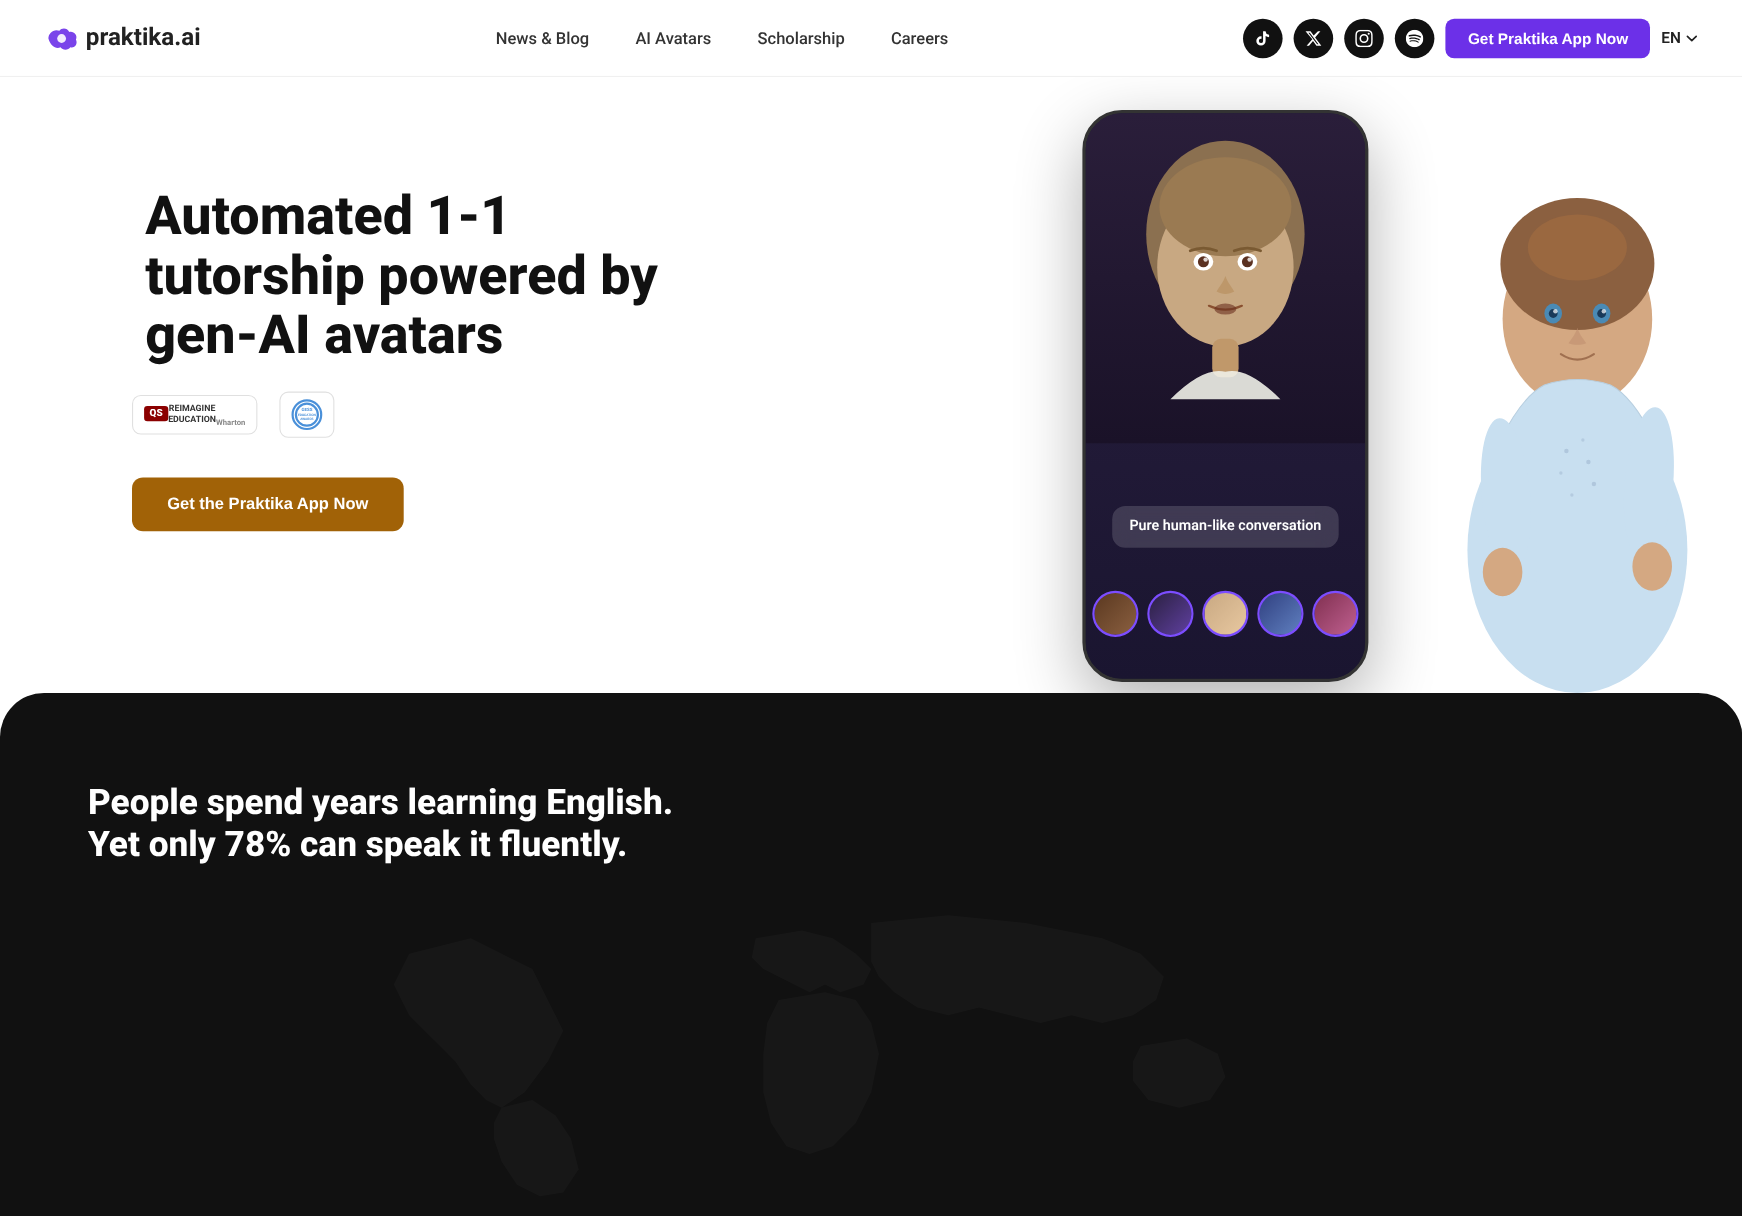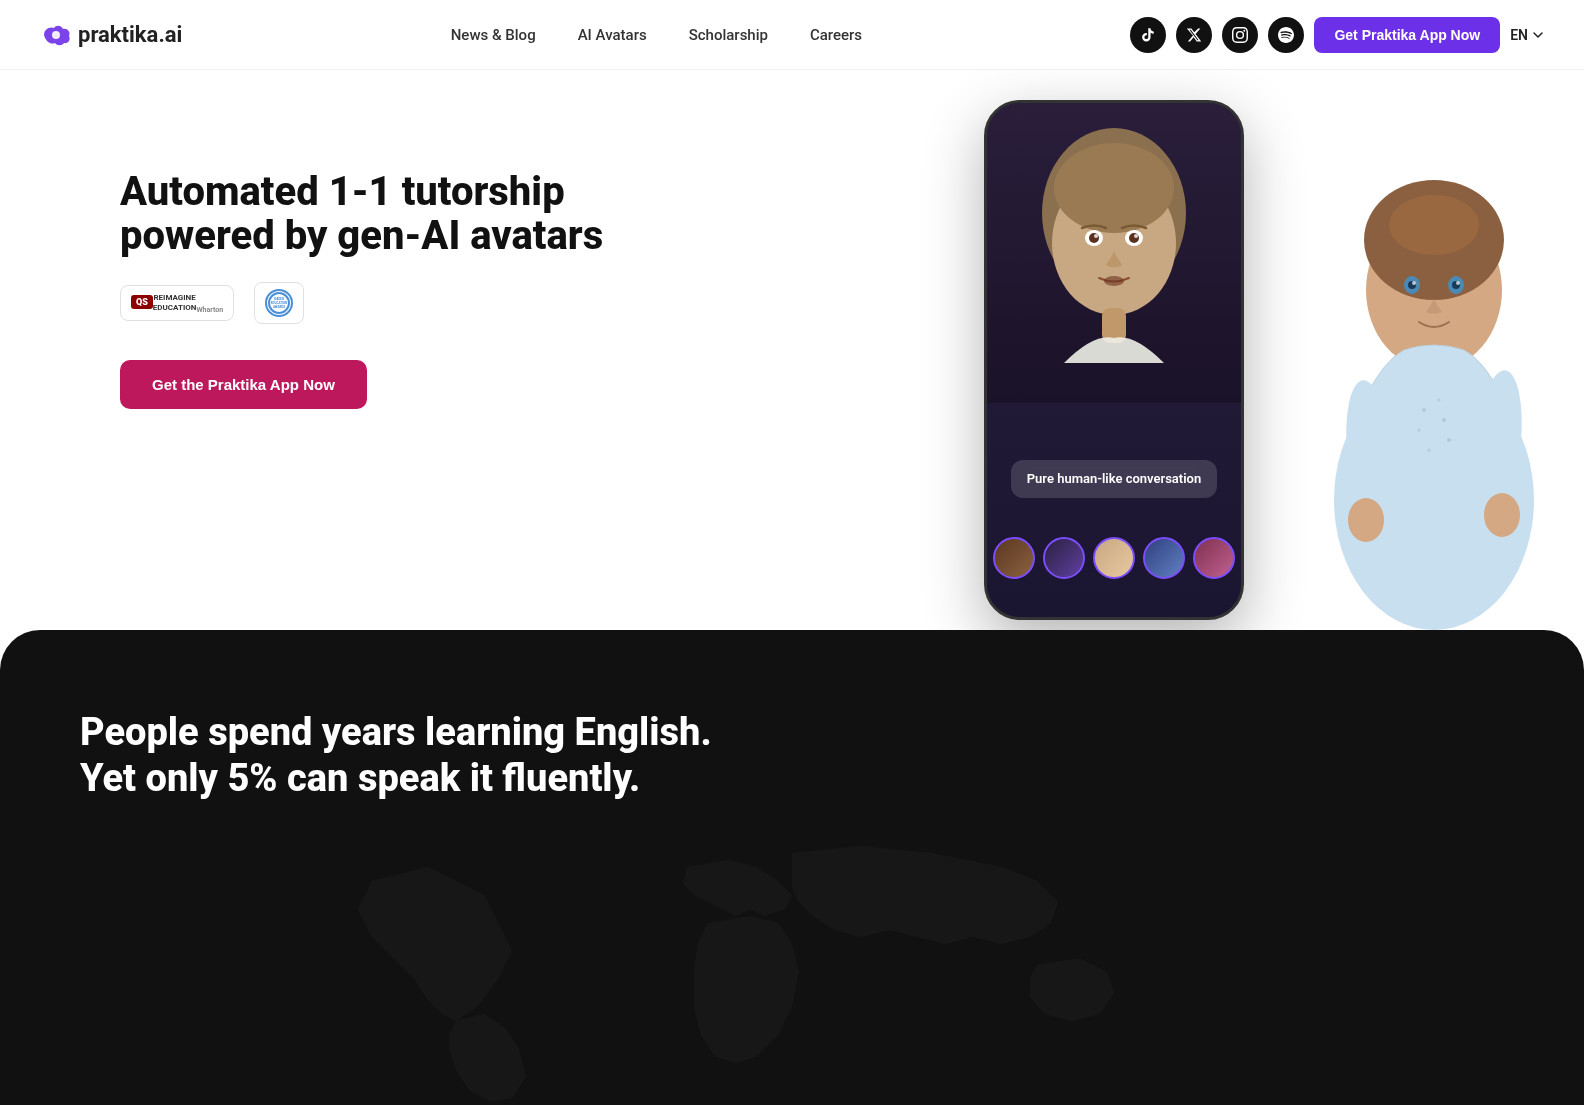--- a/index.html
+++ b/index.html
@@ -93,25 +93,26 @@
       min-height: 560px;
       position: relative;
       overflow: hidden;
     }
     .hero-content {
       max-width: 500px;
       padding-top: 40px;
       z-index: 2;
     }
     .hero-title {
-      font-size: 40px;
+      font-size: 49px;
       font-weight: 800;
       line-height: 1.1;
       color: #111;
       margin-bottom: 24px;
+      margin-left: 12px;
     }
     .hero-subtitle {
       font-size: 17px;
       color: #444;
       line-height: 1.5;
       margin-bottom: 36px;
     }
     .awards {
       display: flex;
       align-items: center;
@@ -135,21 +136,21 @@
       border-radius: 50%;
       border: 2px solid #4a90d9;
       display: flex;
       align-items: center;
       justify-content: center;
       font-size: 8px;
       font-weight: 700;
       color: #4a90d9;
     }
     .btn-hero {
-      background: #be185d;
+      background: #a16207;
       color: #fff;
       border: none;
       padding: 16px 32px;
       border-radius: 10px;
       font-size: 15px;
       font-weight: 700;
       cursor: pointer;
     }
 
     
@@ -223,21 +224,21 @@
 
     
     .dark-section {
       background: #111;
       padding: 80px 80px 100px;
       position: relative;
       border-radius: 40px 40px 0 0;
     }
     .dark-section-title {
       color: #fff;
-      font-size: 38px;
+      font-size: 32px;
       font-weight: 800;
       line-height: 1.2;
       max-width: 700px;
       margin-bottom: 24px;
     }
     .world-map-area {
       position: relative;
       height: 280px;
       display: flex;
       align-items: center;
@@ -423,21 +424,21 @@
           <div class="avatar-thumb"></div>
         </div>
       </div>
     </div>
   </div>
 </section>
 
 <section class="dark-section">
   <h2 class="dark-section-title">
     <span>People spend years learning English.</span><br>
-    <span>Yet only 5% can speak it fluently.</span>
+    <span>Yet only 78% can speak it fluently.</span>
   </h2>
 
   <div class="world-map-area">
 
     <svg class="world-map-svg" viewBox="0 0 1400 400" xmlns="http://www.w3.org/2000/svg" fill="#555">
 
       <path d="M100 80 L180 60 L220 80 L260 100 L280 140 L300 180 L280 220 L250 260 L220 280 L200 270 L180 250 L160 220 L140 200 L120 180 L100 160 L90 140 L80 120 Z" opacity="0.4"></path>
 
       <path d="M220 280 L260 270 L290 290 L310 320 L320 360 L300 390 L270 395 L240 380 L220 350 L210 320 L210 300 Z" opacity="0.4"></path>
 

